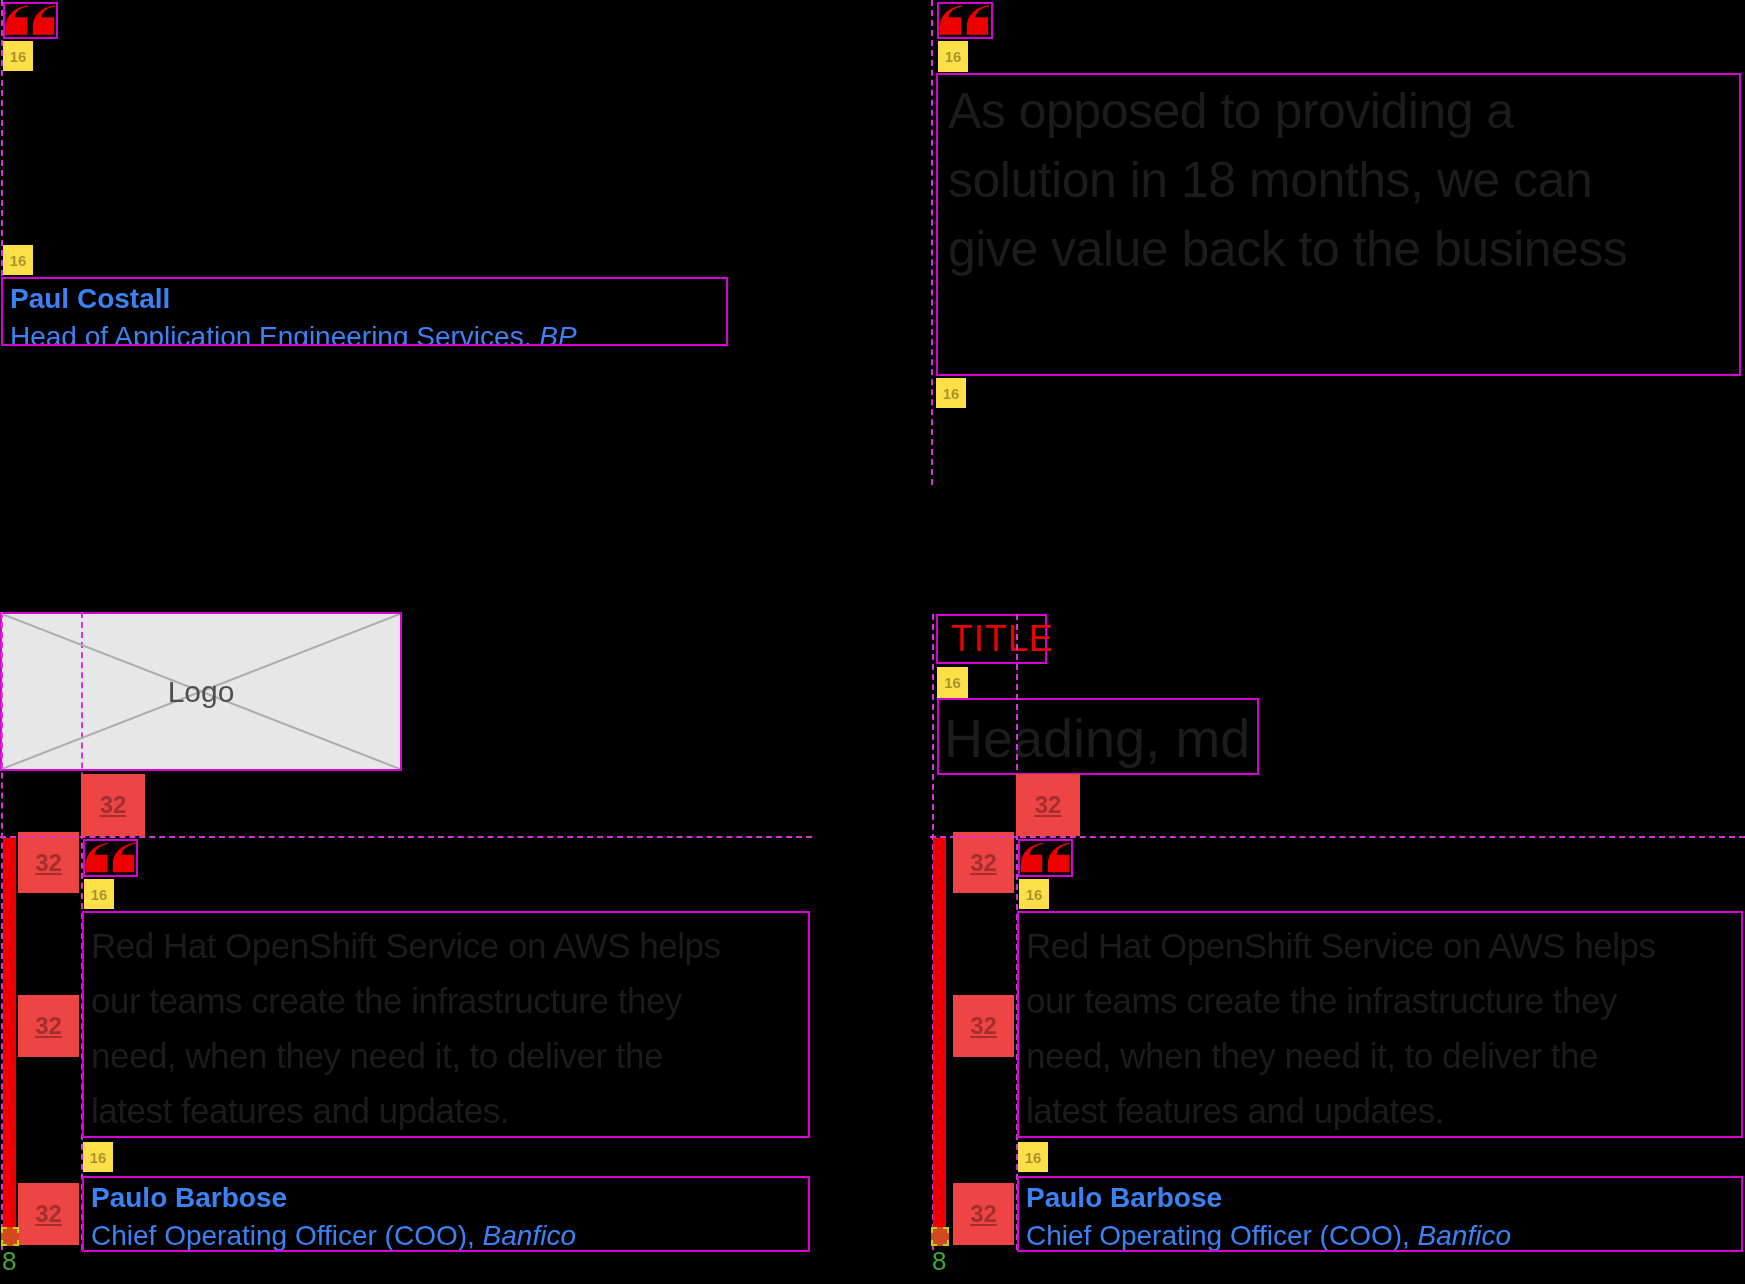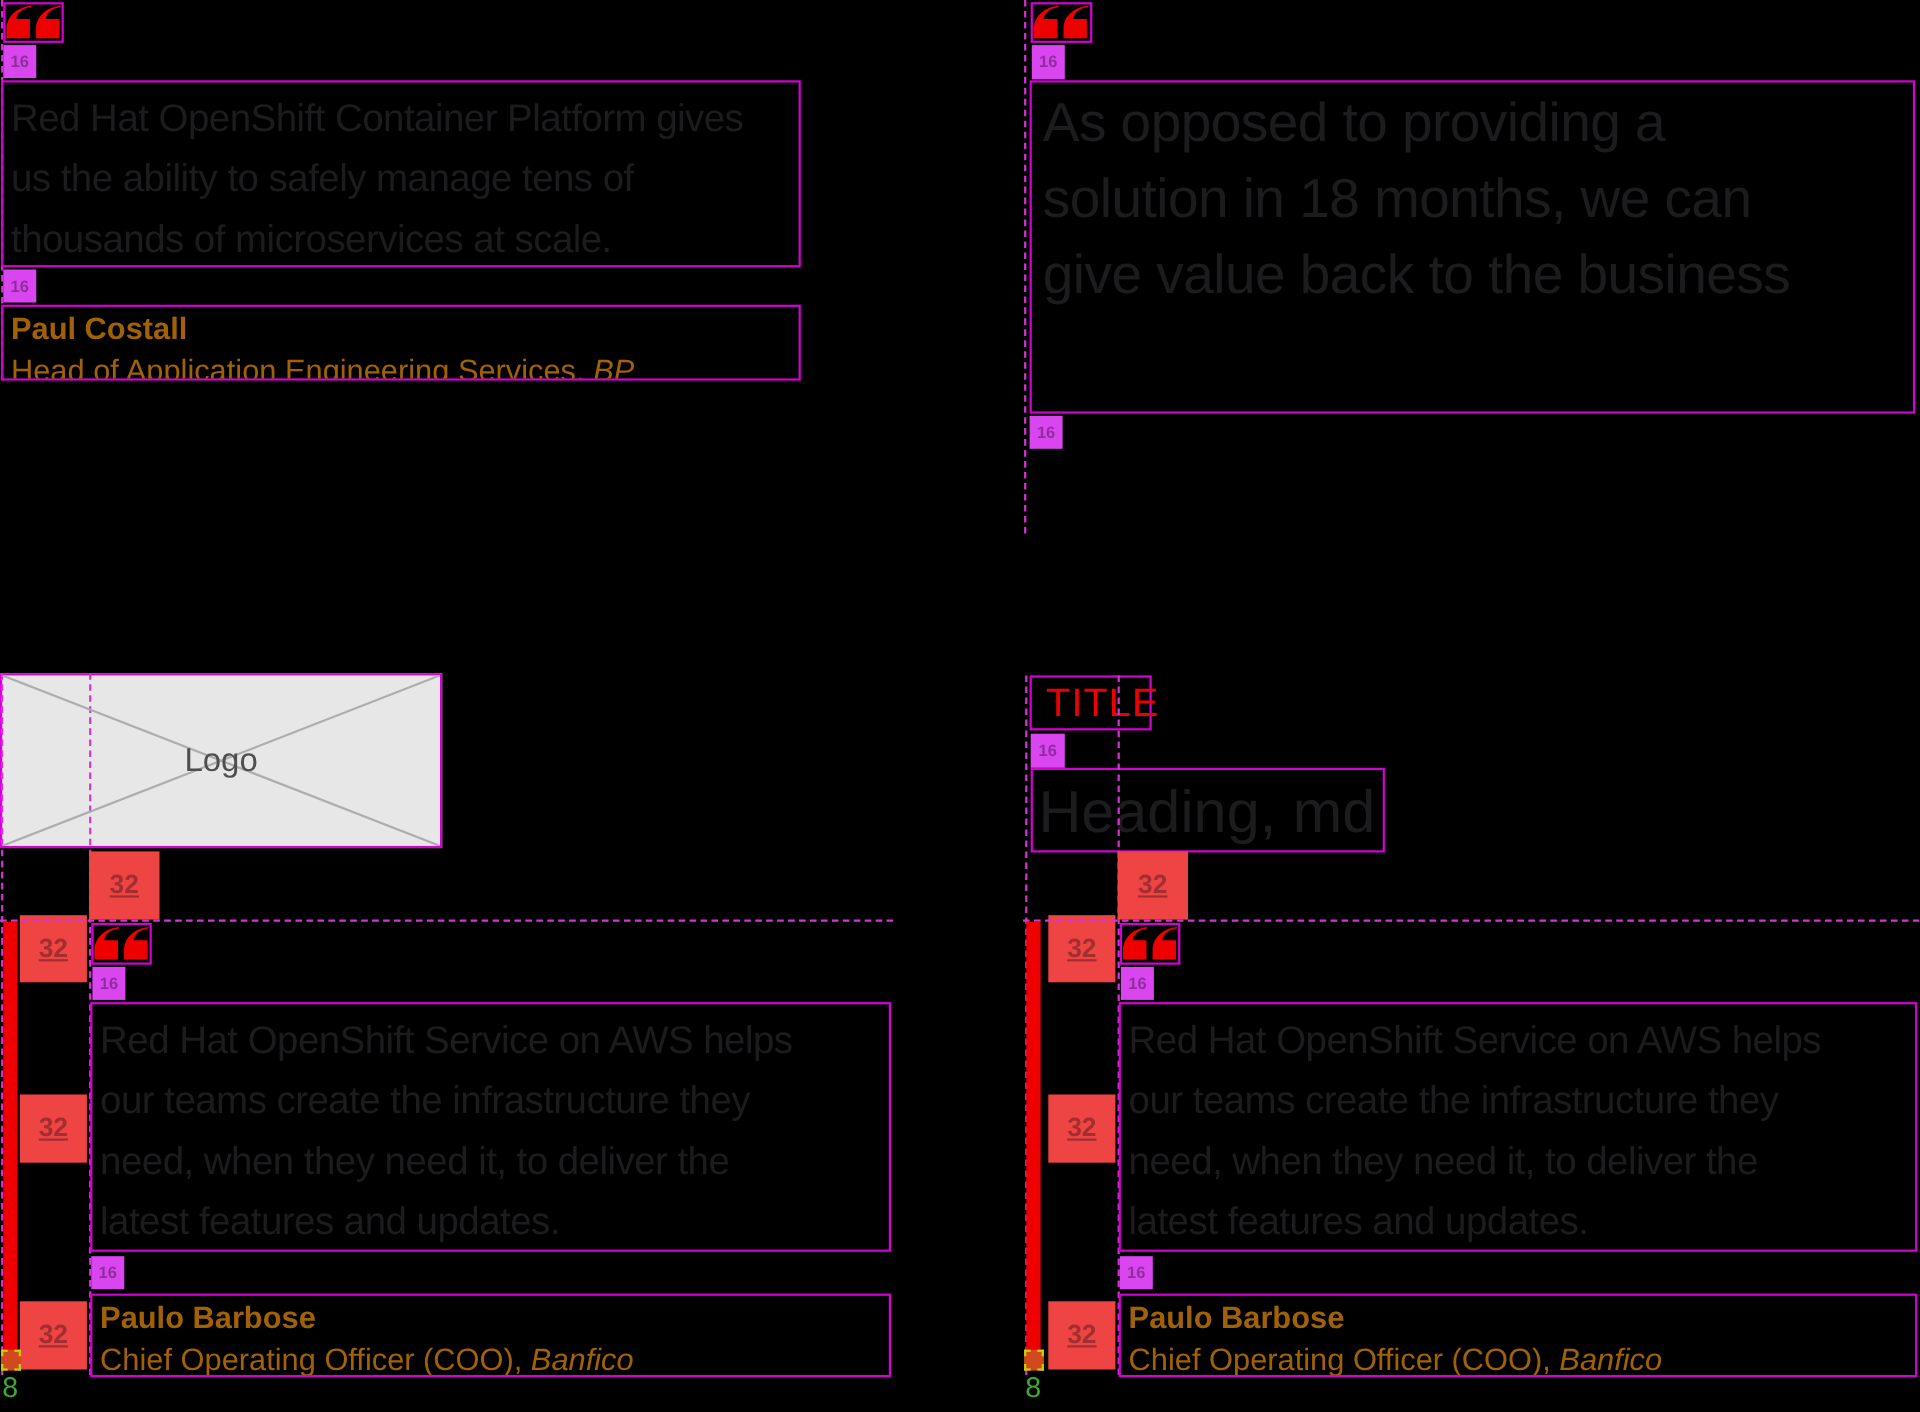--- a/index.html
+++ b/index.html
@@ -4,32 +4,32 @@
 <style>
   html,body{margin:0;padding:0;background:#000;}
   .canvas{position:relative;width:1745px;height:1284px;background:#000;overflow:hidden;
           font-family:"Liberation Sans",sans-serif;}
   .abs{position:absolute;}
   
   .mbox{border:2px solid #d400d4;box-sizing:border-box;}
   .dashv{border-left:2px dashed #d633d6;width:0;box-sizing:border-box;}
   .dashh{border-top:2px dashed #d633d6;height:0;box-sizing:border-box;}
   
-  .sp-green{background:#d946ef;color:rgba(0,0,0,0.35);display:flex;align-items:center;justify-content:center;
+  .sp-green{background:#fde047;color:rgba(0,0,0,0.35);display:flex;align-items:center;justify-content:center;
             font-size:15px;font-weight:bold;}
   .sp-blue{background:#ef4444;color:rgba(0,0,0,0.32);display:flex;align-items:center;justify-content:center;
            font-size:24px;font-weight:bold;text-decoration:underline;}
   .redbar{background:#ee0000;}
   .marker8{background:#d2491f;border:2px dashed #c0d500;box-sizing:border-box;}
   .lbl8{color:#3daa35;font-size:26px;line-height:26px;}
   
   .qtext{color:#1c1c1e;overflow:hidden;white-space:nowrap;letter-spacing:-0.5px;}
   .qtext-sm{font-size:35px;line-height:55px;padding:5px 7px;}
   .qtext-lg{font-size:50px;line-height:69px;padding:2px 10px;}
-  .attr{overflow:hidden;white-space:nowrap;padding:1px 7px;color:#a16207;font-size:28px;line-height:38px;}
+  .attr{overflow:hidden;white-space:nowrap;padding:1px 7px;color:#3b82f6;font-size:28px;line-height:38px;}
   .attr .name{font-weight:bold;}
   .attr .org{font-style:italic;}
   .qicon{display:block;}
   
   .logo{background:#e7e7e7;display:flex;align-items:center;justify-content:center;text-align:center;}
   .logo span{color:#4f4f4f;font-size:30px;position:relative;z-index:2;}
   .logo svg{position:absolute;left:0;top:0;z-index:1;}
   
   .titletext{color:#ee0000;font-size:36px;font-weight:500;line-height:46px;padding-left:13px;letter-spacing:1px;}
   .headingtext{color:#1c1c1e;font-size:54px;line-height:70px;padding:3px 0 0 5px;white-space:nowrap;overflow:hidden;}
@@ -44,25 +44,20 @@
   <div class="abs mbox" style="left:3px;top:2px;width:55px;height:37px;">
     <svg class="qicon" width="50" height="32" viewBox="0 0 54 34">
       <path fill="#ee0000" d="M25 1 C10 3 1 12 1 24 L1 33 L24 33 L24 14 L10.5 14 C11.5 7.5 17 3.5 25 2.5 Z"></path>
       <path fill="#ee0000" d="M54 1 C39 3 30 12 30 24 L30 33 L53 33 L53 14 L39.5 14 C40.5 7.5 46 3.5 54 2.5 Z"></path>
     </svg>
   </div>
   <div class="abs sp-green" style="left:3px;top:41px;width:30px;height:30px;">
       <span>16</span>
     </div>
 
-  <div class="abs mbox qtext qtext-sm" style="left:1px;top:73px;width:727px;height:170px;">
-    <div>Red Hat OpenShift Container Platform gives</div>
-    <div>us the ability to safely manage tens of</div>
-    <div>thousands of microservices at scale.</div>
-  </div>
 
   <div class="abs sp-green" style="left:3px;top:245px;width:30px;height:30px;">
       <span>16</span>
     </div>
 
   <div class="abs mbox attr" style="left:1px;top:277px;width:727px;height:69px;">
     <div class="name">Paul Costall</div>
     <div><span>Head of Application Engineering Services, </span><span class="org">BP</span></div>
   </div>
 

